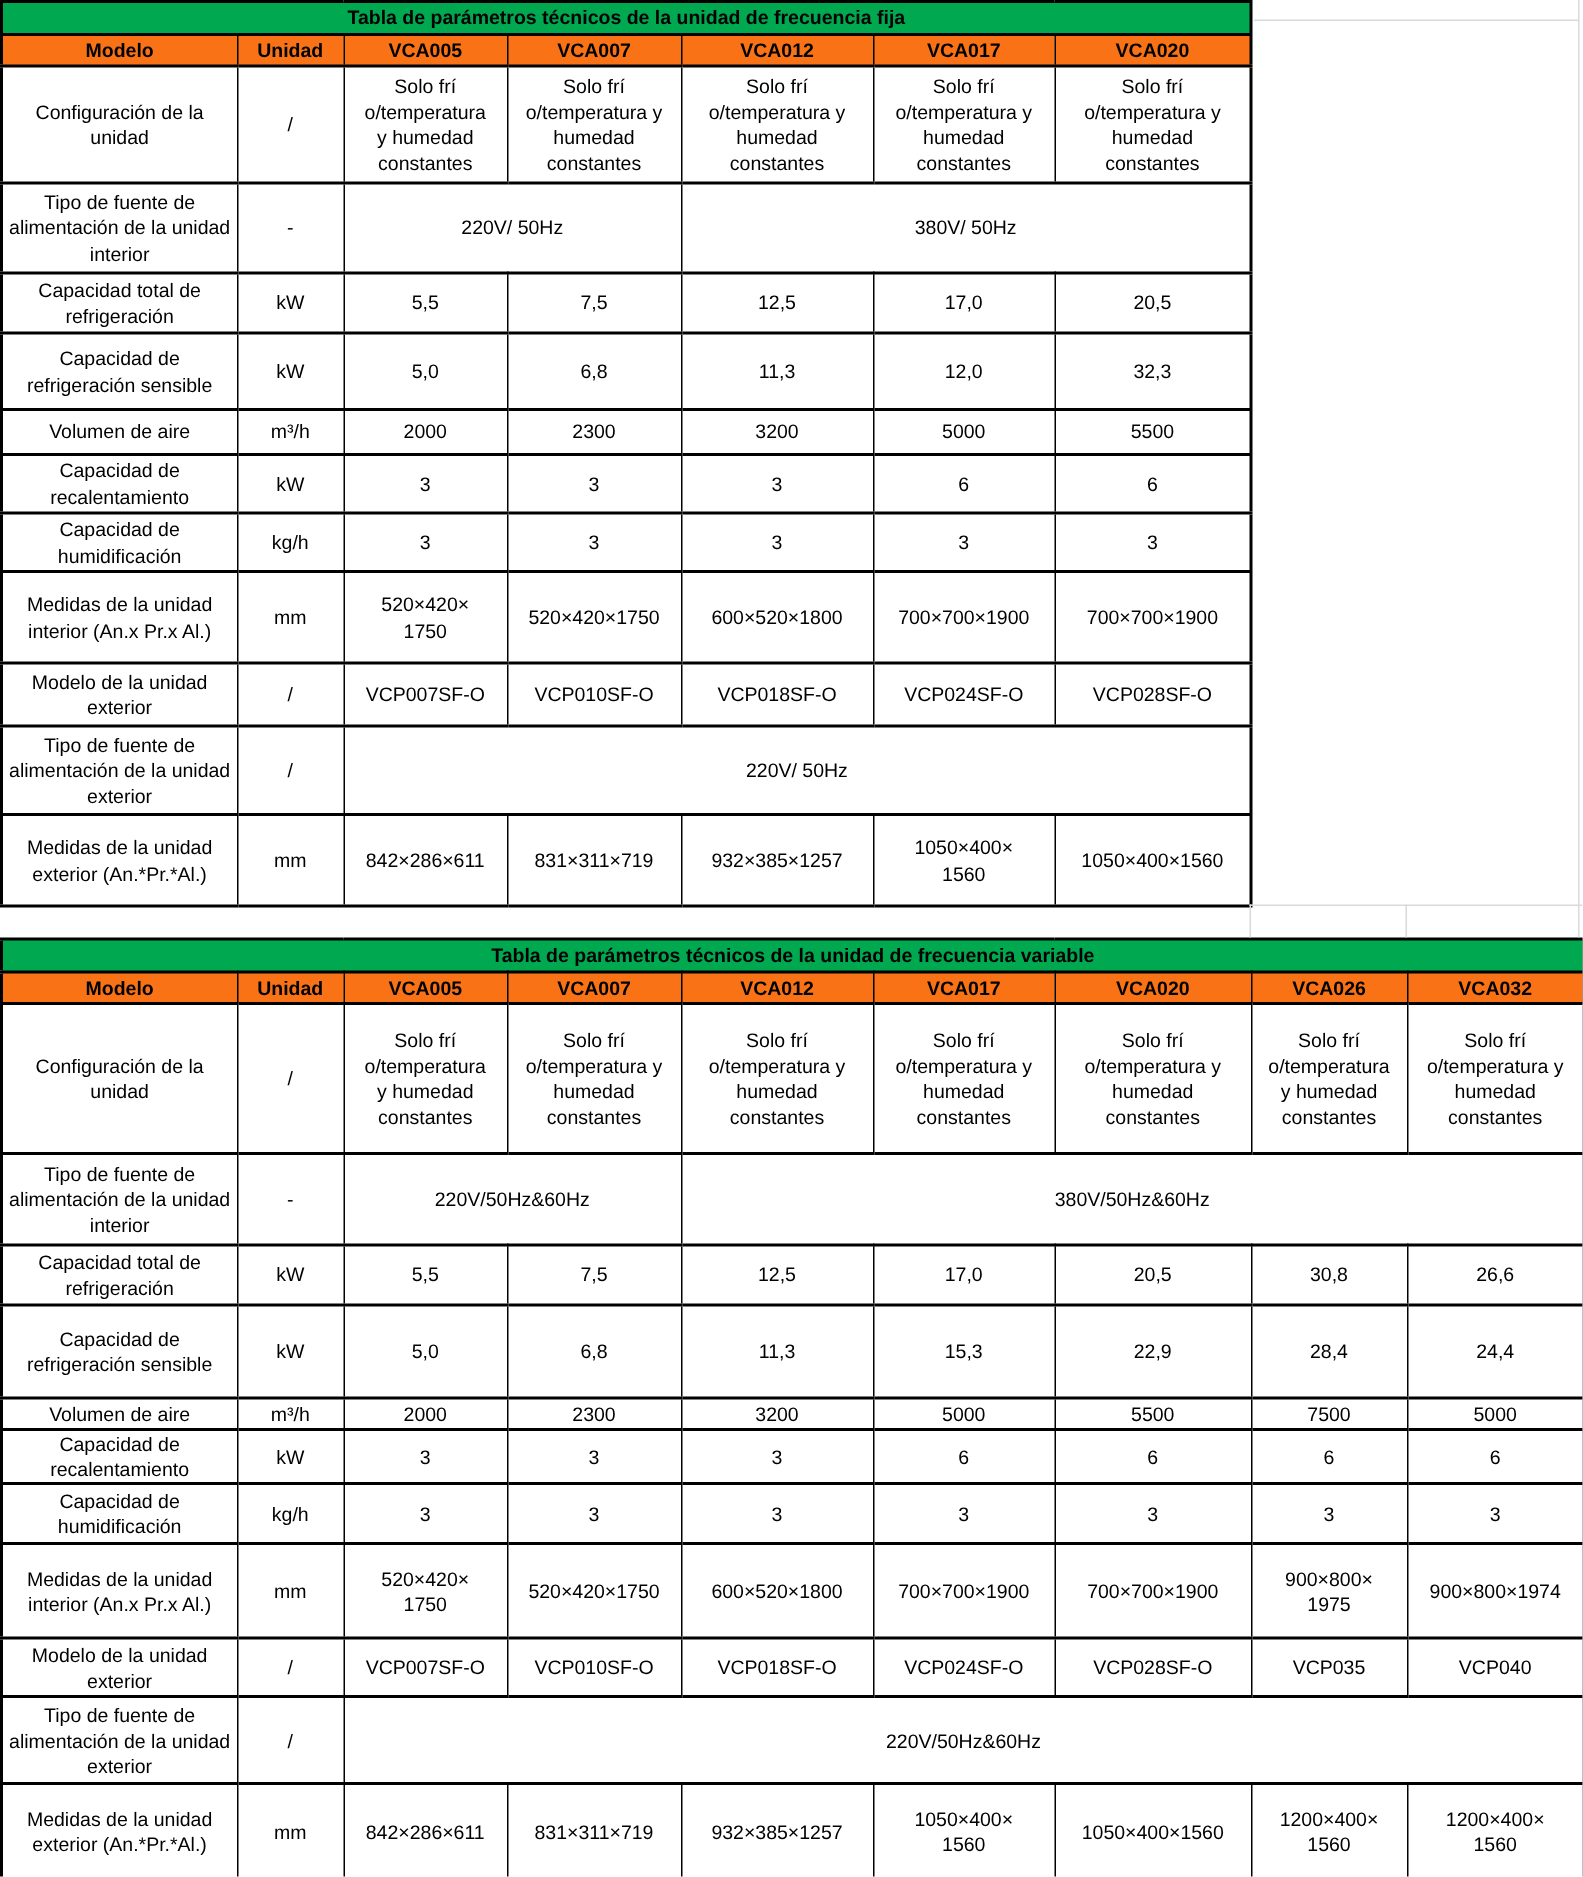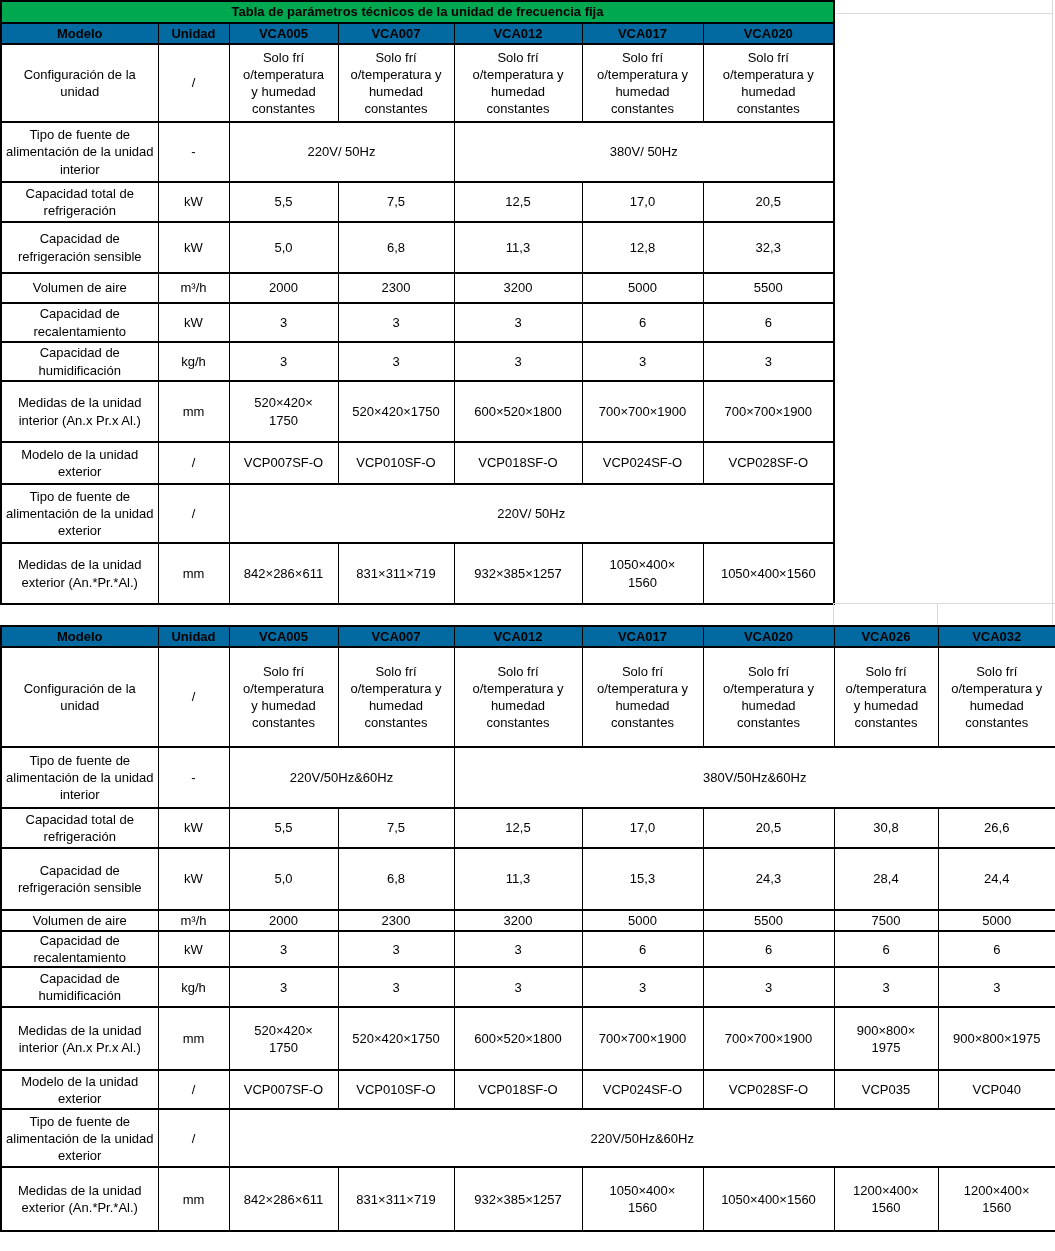--- a/index.html
+++ b/index.html
@@ -11,21 +11,21 @@
     border-collapse:collapse;table-layout:fixed;position:absolute;left:0;background:#fff;
   }
   td{
     border:1px solid #000;border-top-width:2px;border-bottom-width:2px;
     text-align:center;vertical-align:middle;
     font-size:13px;line-height:1.32;padding:0 2px;
     white-space:pre-line;word-wrap:break-word;
   }
   #t-fixed{top:0;width:833px;border:2px solid #000;}
   #t-variable{top:625px;width:1055px;border:2px solid #000;}
-  tr.green-row td{background:#0369a1;font-weight:bold;margin-top:31px;}
+  tr.green-row td{background:#f97316;font-weight:bold;margin-top:31px;}
   td.title-cell{background:#00A94F;font-weight:bold;}
   .gridline{position:absolute;background:#d9d9d9;}
 </style>
 </head>
 <body>
 
 <table id="t-fixed">
   <colgroup>
     <col style="width:157px">
       <col style="width:71px">
@@ -86,21 +86,21 @@
     <td>12,5</td>
     <td>17,0</td>
     <td>20,5</td>
   </tr>
   <tr style="height:51px">
     <td>Capacidad de refrigeración sensible</td>
     <td>kW</td>
     <td>5,0</td>
     <td>6,8</td>
     <td>11,3</td>
-    <td>12,8</td>
+    <td>12,0</td>
     <td>32,3</td>
   </tr>
   <tr style="height:30px">
     <td>Volumen de aire</td>
     <td>m³/h</td>
     <td>2000</td>
     <td>2300</td>
     <td>3200</td>
     <td>5000</td>
     <td>5500</td>
@@ -166,20 +166,23 @@
       <col style="width:71px">
       <col style="width:109px">
     <col style="width:116px">
       <col style="width:128px">
       <col style="width:121px">
     <col style="width:131px">
       <col style="width:104px">
       <col style="width:118px">
   </colgroup>
   <tbody>
+      <tr style="height:22px">
+    <td class="title-cell" colspan="9">Tabla de parámetros técnicos de la unidad de frecuencia variable</td>
+  </tr>
   <tr class="green-row" style="height:21px">
     <td>Modelo</td>
     <td>Unidad</td>
     <td>VCA005</td>
     <td>VCA007</td>
     <td>VCA012</td>
     <td>VCA017</td>
     <td>VCA020</td>
     <td>VCA026</td>
     <td>VCA032</td>
@@ -233,21 +236,21 @@
     <td>30,8</td>
     <td>26,6</td>
   </tr>
   <tr style="height:62px">
     <td>Capacidad de refrigeración sensible</td>
     <td>kW</td>
     <td>5,0</td>
     <td>6,8</td>
     <td>11,3</td>
     <td>15,3</td>
-    <td>24,3</td>
+    <td>22,9</td>
     <td>28,4</td>
     <td>24,4</td>
   </tr>
   <tr style="height:21px">
     <td>Volumen de aire</td>
     <td>m³/h</td>
     <td>2000</td>
     <td>2300</td>
     <td>3200</td>
     <td>5000</td>
@@ -281,21 +284,21 @@
     <td>Medidas de la unidad interior (An.x Pr.x Al.)</td>
     <td>mm</td>
     <td>520×420×
 1750</td>
     <td>520×420×1750</td>
     <td>600×520×1800</td>
     <td>700×700×1900</td>
     <td>700×700×1900</td>
     <td>900×800×
 1975</td>
-    <td>900×800×1975</td>
+    <td>900×800×1974</td>
   </tr>
   <tr style="height:39px">
     <td>Modelo de la unidad exterior</td>
     <td>/</td>
     <td>VCP007SF-O</td>
     <td>VCP010SF-O</td>
     <td>VCP018SF-O</td>
     <td>VCP024SF-O</td>
     <td>VCP028SF-O</td>
     <td>VCP035</td>

